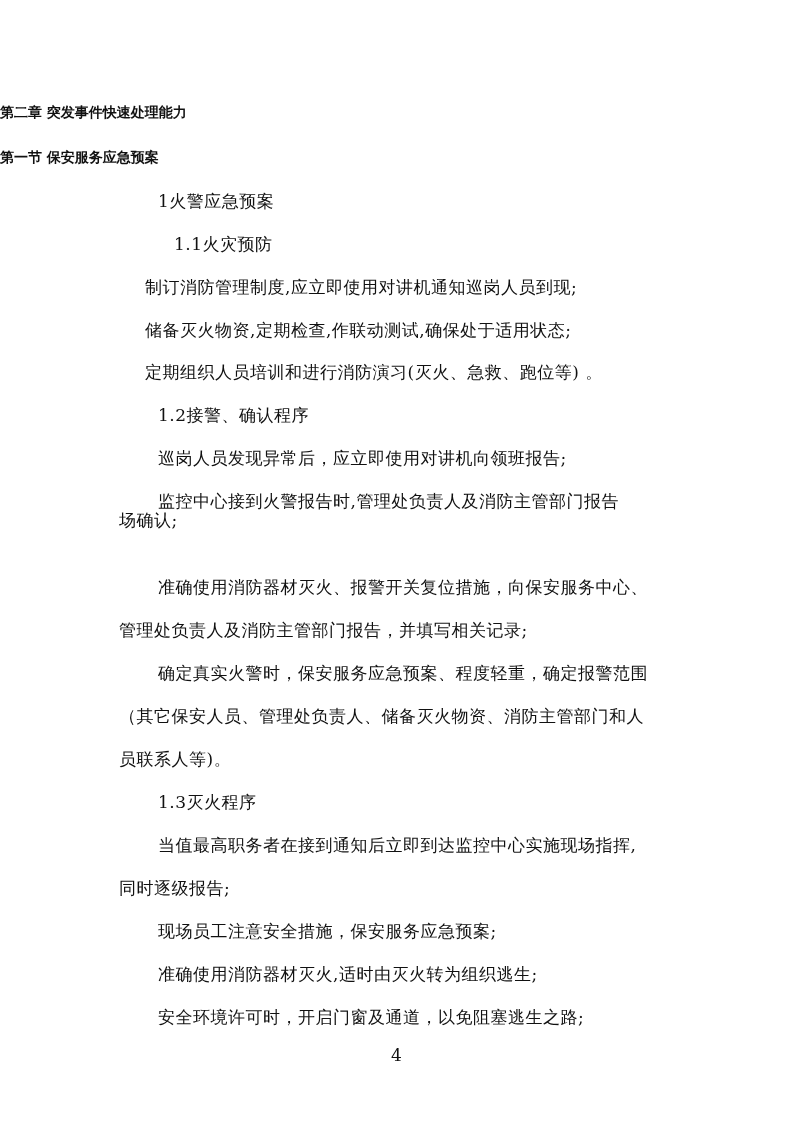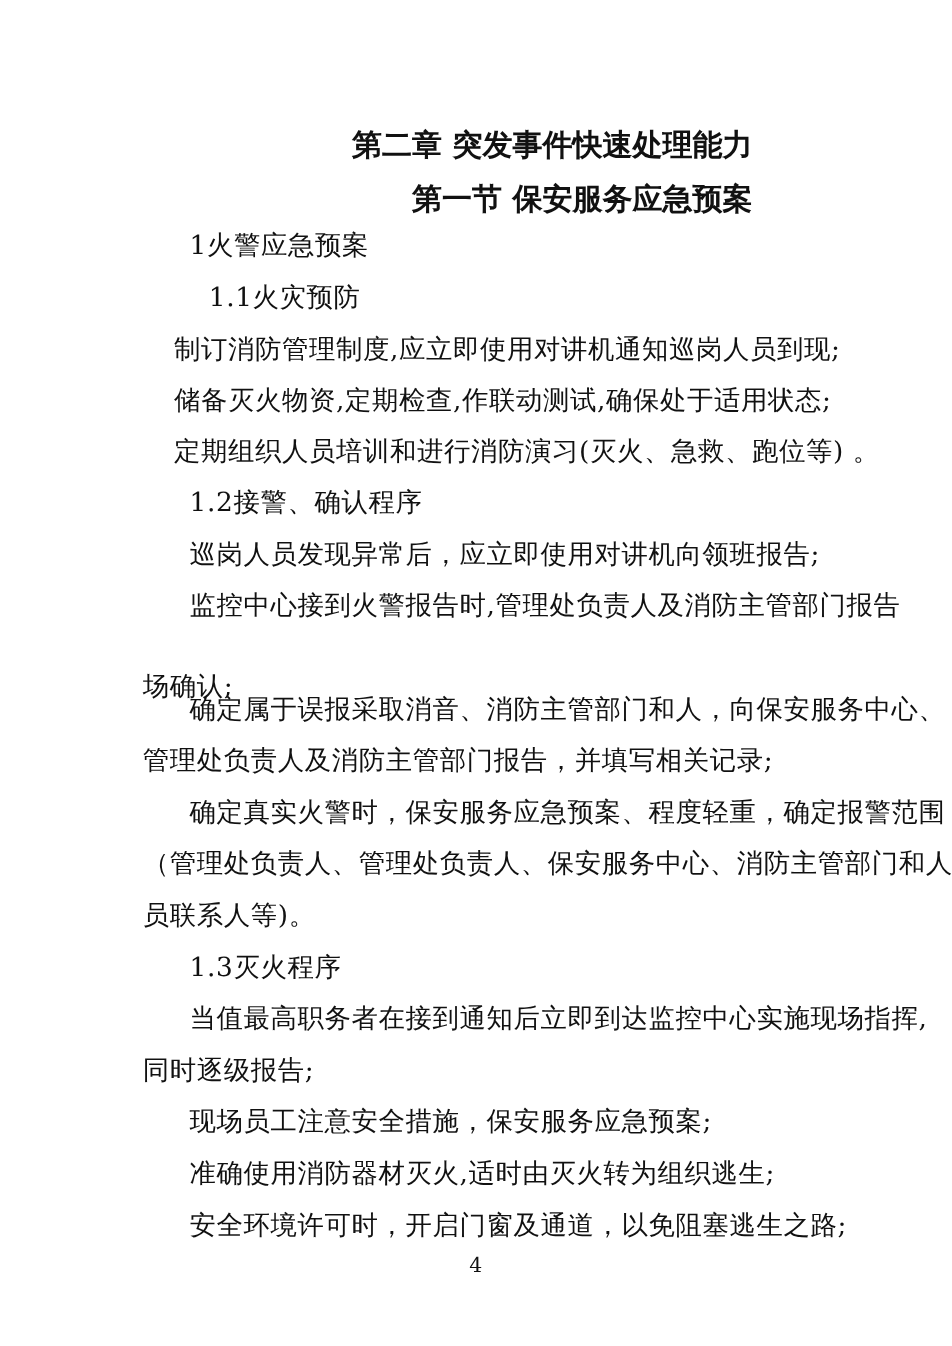--- a/index.html
+++ b/index.html
@@ -1,43 +1,43 @@
 <!DOCTYPE html>
 <html><head>
 <meta charset="utf-8">
 <style>
   html, body { margin: 0; padding: 0; background: #ffffff; }
   body { width: 793px; height: 1122px; position: relative; overflow: hidden;
          font-family: "DejaVu Serif", "Liberation Serif", serif; color: #111; }
-  .title { position: absolute; left: 0; width: 627px; text-align: right;
+  .title { position: absolute; left: 0; width: 627px; text-align: left;
            font-family: "DejaVu Sans", "Liberation Sans", sans-serif; font-weight: bold;
-           font-size: 25px; }
-  .line { position: absolute; font-size: 22px; white-space: nowrap; letter-spacing: 0.5px; }
+           font-size: 14px; }
+  .line { position: absolute; font-size: 17px; white-space: nowrap; letter-spacing: 0.5px; }
   .pageno { position: absolute; left: 0; width: 793px; text-align: center; top: 1045px; font-size: 17px; }
 </style>
 </head>
 <body>
 
 <div>
   <div class="title" style="top:104px">第二章 突发事件快速处理能力</div>
   <div class="title" style="top:149px">第一节 保安服务应急预案</div>
 
   <div class="line" style="left:158px; top:190px">1火警应急预案</div>
   <div class="line" style="left:174px; top:233px">1.1火灾预防</div>
   <div class="line" style="left:145px; top:276px">制订消防管理制度,应立即使用对讲机通知巡岗人员到现;</div>
   <div class="line" style="left:145px; top:319px">储备灭火物资,定期检查,作联动测试,确保处于适用状态;</div>
   <div class="line" style="left:145px; top:361px">定期组织人员培训和进行消防演习(灭火、急救、跑位等) 。</div>
   <div class="line" style="left:158px; top:404px">1.2接警、确认程序</div>
   <div class="line" style="left:158px; top:447px">巡岗人员发现异常后，应立即使用对讲机向领班报告;</div>
   <div class="line" style="left:158px; top:490px">监控中心接到火警报告时,管理处负责人及消防主管部门报告</div>
-  <div class="line" style="left:119px; top:557px">场确认;</div>
-  <div class="line" style="left:158px; top:576px">确定属于误报采取消音、消防主管部门和人，向保安服务中心、</div>
+  <div class="line" style="left:119px; top:509px">场确认;</div>
+  <div class="line" style="left:158px; top:576px">准确使用消防器材灭火、报警开关复位措施，向保安服务中心、</div>
   <div class="line" style="left:119px; top:619px">管理处负责人及消防主管部门报告，并填写相关记录;</div>
   <div class="line" style="left:158px; top:662px">确定真实火警时，保安服务应急预案、程度轻重，确定报警范围</div>
-  <div class="line" style="left:119px; top:705px">（管理处负责人、管理处负责人、保安服务中心、消防主管部门和人</div>
+  <div class="line" style="left:119px; top:705px">（其它保安人员、管理处负责人、储备灭火物资、消防主管部门和人</div>
   <div class="line" style="left:119px; top:748px">员联系人等)。</div>
   <div class="line" style="left:158px; top:791px">1.3灭火程序</div>
   <div class="line" style="left:158px; top:834px">当值最高职务者在接到通知后立即到达监控中心实施现场指挥,</div>
   <div class="line" style="left:119px; top:877px">同时逐级报告;</div>
   <div class="line" style="left:158px; top:920px">现场员工注意安全措施，保安服务应急预案;</div>
   <div class="line" style="left:158px; top:963px">准确使用消防器材灭火,适时由灭火转为组织逃生;</div>
   <div class="line" style="left:158px; top:1006px">安全环境许可时，开启门窗及通道，以免阻塞逃生之路;</div>
 
   <div class="pageno">4</div>
 </div>

